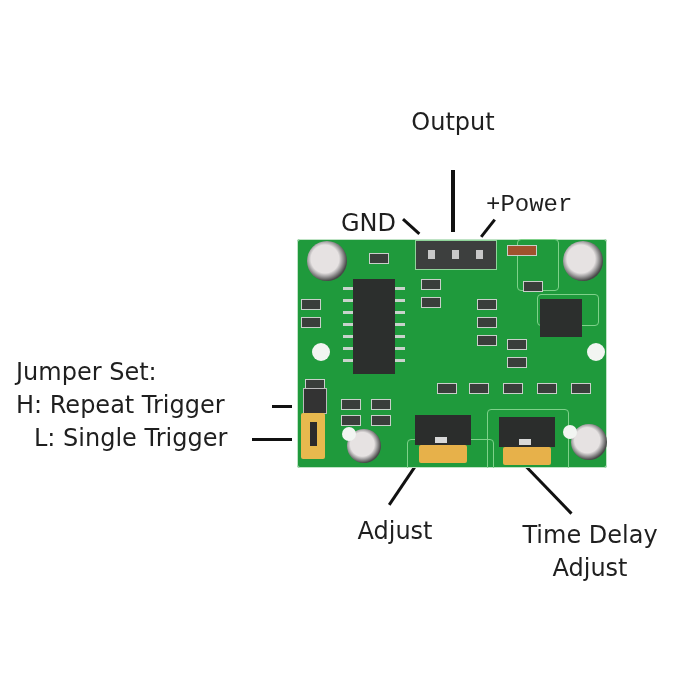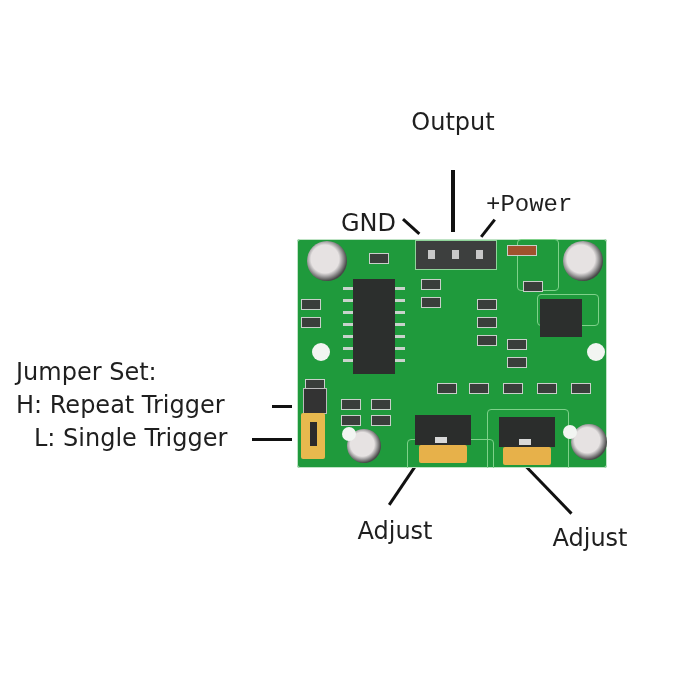--- a/index.html
+++ b/index.html
@@ -37,20 +37,21 @@
 <div class="lbl" style="left:486px;top:190px;font-family:Liberation Mono, monospace;">+Power</div>
 
 <div class="lbl" style="left:16px;top:357px;">Jumper Set:</div>
 <div class="lbl" style="left:16px;top:390px;text-align:right;">H: Repeat Trigger</div>
 <div class="lbl" style="left:16px;top:423px;margin-left:18px;">L: Single Trigger</div>
 
 <div class="lbl center" style="left:310px;top:513px;width:170px;">
   <div style="margin-top:3px;">Adjust</div>
 </div>
 <div class="lbl center" style="left:505px;top:520px;width:170px;">
+  <div>Time Delay</div>
   <div style="margin-top:3px;">Adjust</div>
 </div>
 
 <div class="line" style="left:451px;top:170px;width:4px;height:62px;"></div>
 <div class="line" style="left:404px;top:218px;width:22px;height:3px;transform:rotate(42deg);"></div>
 <div class="line" style="left:480px;top:236px;width:22px;height:3px;transform:rotate(-52deg);"></div>
 <div class="line" style="left:272px;top:405px;width:20px;height:3px;"></div>
 <div class="line" style="left:252px;top:438px;width:40px;height:3px;"></div>
 <div class="line" style="left:424px;top:456px;width:60px;height:3px;transform:rotate(124deg);"></div>
 <div class="line" style="left:517px;top:455px;width:80px;height:3px;transform:rotate(46deg);"></div>

